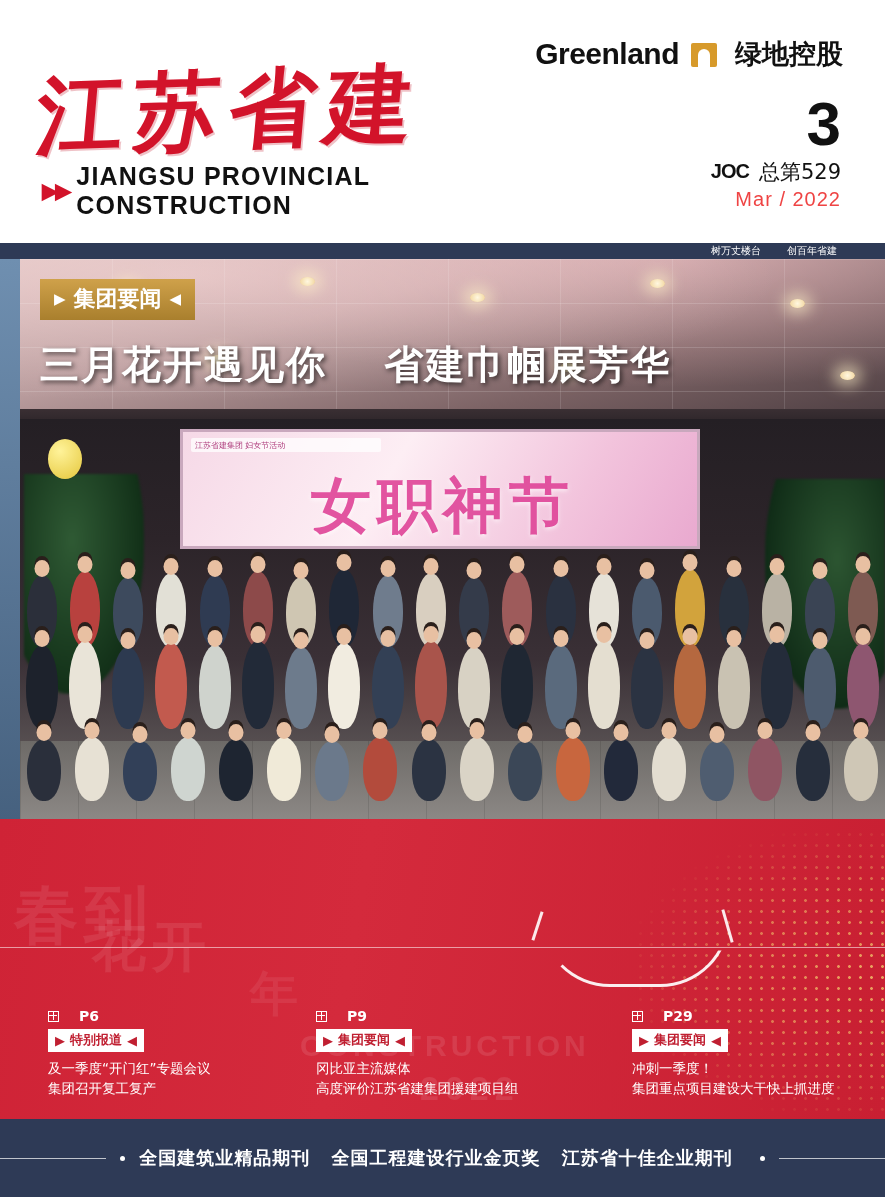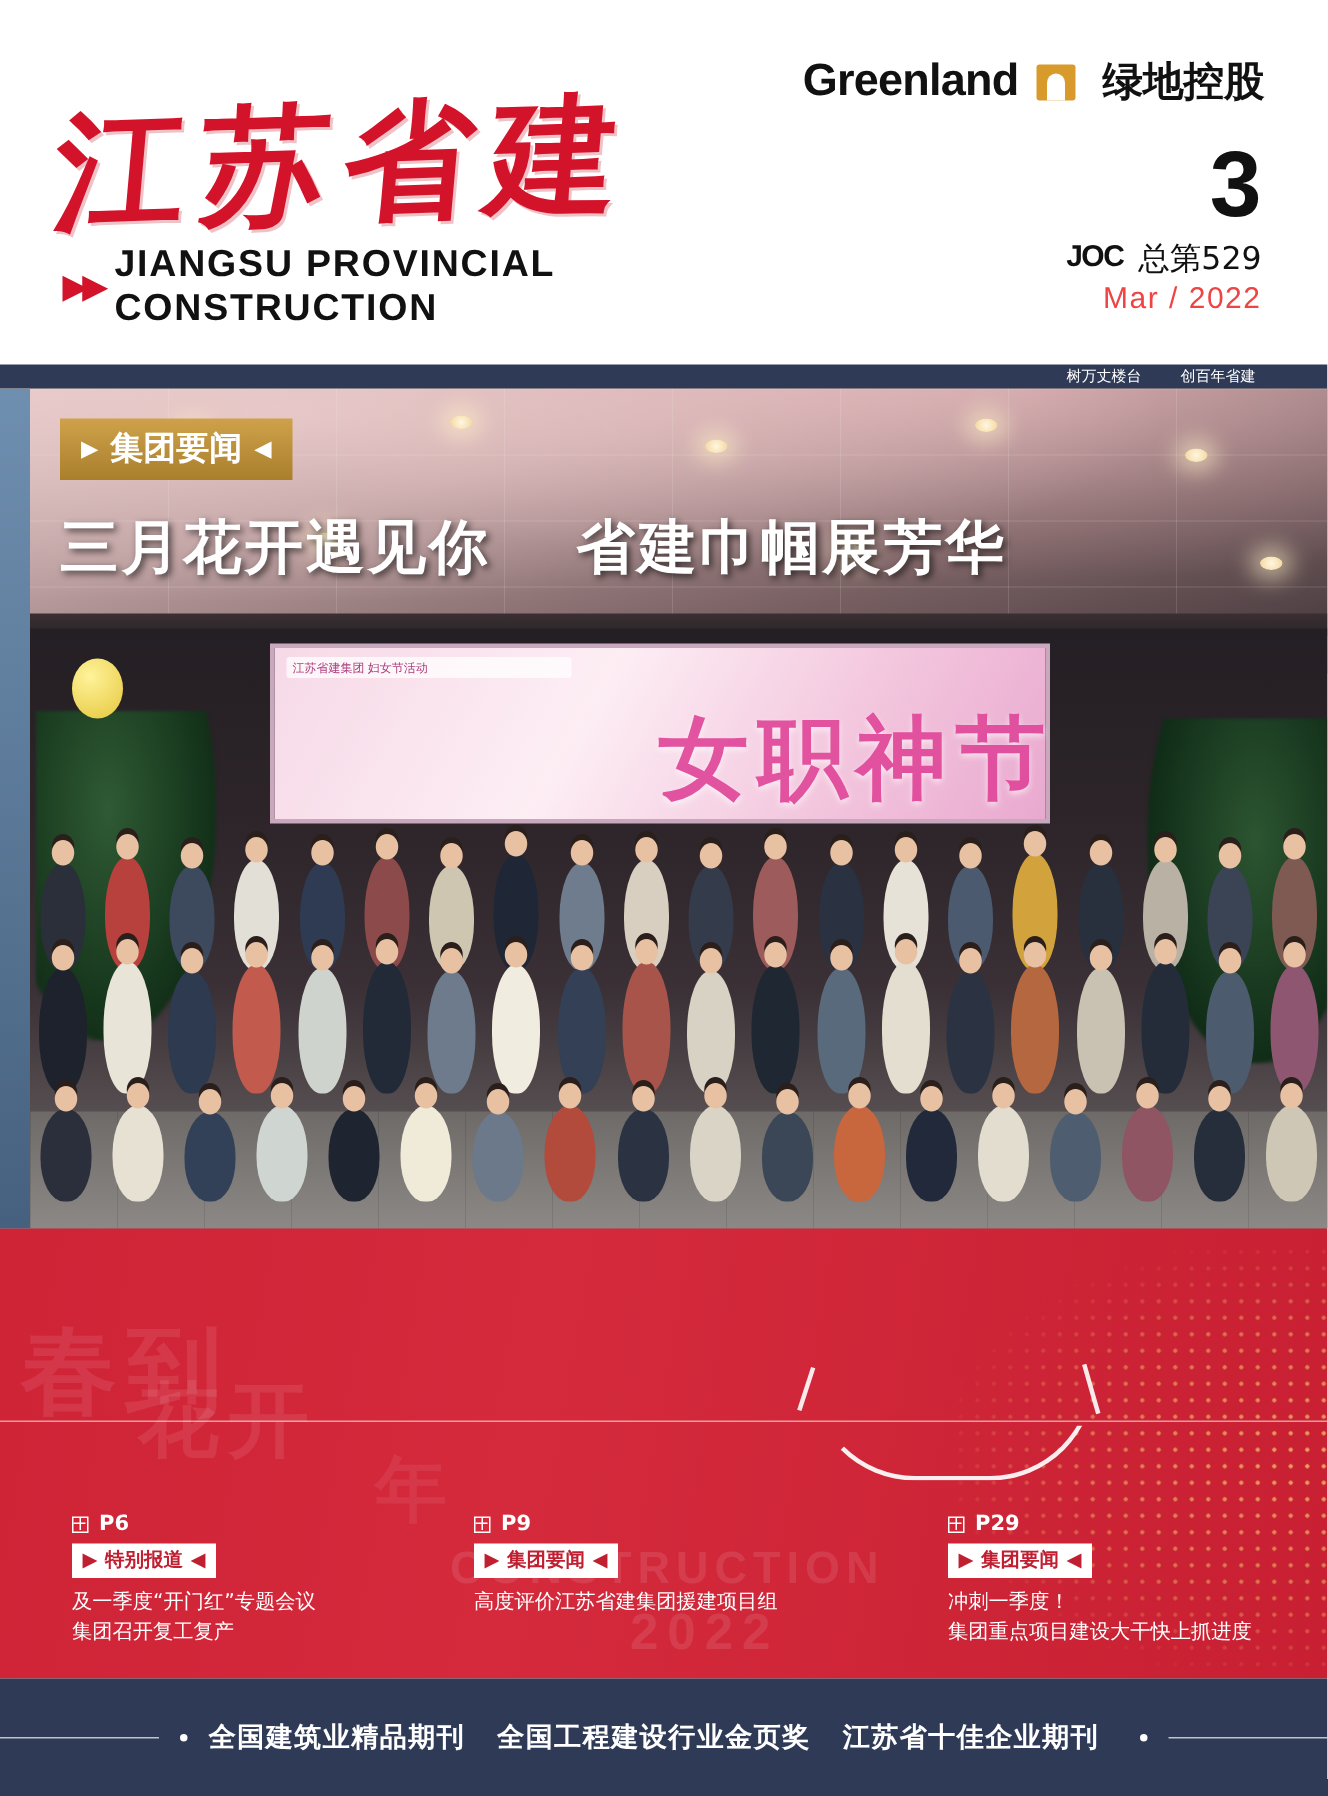--- a/index.html
+++ b/index.html
@@ -140,21 +140,21 @@
     position: absolute; left: 160px; top: 10px; width: 520px; height: 120px;
     background: linear-gradient(120deg,#f6d9e7,#fdeef4 40%,#f2c3dc 75%,#e9a9cf);
     border: 3px solid #c9a8bd;
   }
   .screen-hdr {
     position: absolute; left: 8px; top: 6px; width: 190px; height: 14px;
     background: rgba(255,255,255,0.75);
     border-radius: 2px;
   }
   .screen-txt {
-    position: absolute; left: 0; top: 34px; width: 520px; text-align: right;
+    position: absolute; left: 0; top: 34px; width: 520px; text-align: center;
     font-family: "DejaVu Serif", serif; font-size: 60px; font-weight: bold;
     color: #e0489a; letter-spacing: 6px;
     text-shadow: 0 2px 4px rgba(255,255,255,0.7);
     opacity: 0.92;
   }
   .balloon {
     position: absolute; left: 28px; top: 20px; width: 34px; height: 40px;
     border-radius: 50%;
     background: radial-gradient(circle at 35% 30%, #fff39a, #e5c73c);
   }
@@ -270,21 +270,21 @@
   
   .teasers {
     position: absolute; left: 0; top: 1008px; width: 885px; height: 95px;
     display: flex;
   }
   .teaser { position: relative; padding-left: 0; }
   .t1 { position: absolute; left: 48px; top: 0; width: 250px; }
   .t2 { position: absolute; left: 316px; top: 0; width: 300px; }
   .t3 { position: absolute; left: 632px; top: 0; width: 250px; }
   .t-page {
-    display: flex; align-items: center; gap: 7px;
+    display: flex; align-items: center; gap: 20px;
     font-family: "DejaVu Sans", sans-serif;
     color: #ffffff; font-size: 14px; font-weight: bold;
   }
   .t-page .sq {
     display: inline-block; width: 11px; height: 11px;
     border: 1.5px solid #fff; position: relative;
   }
   .t-page .sq:before, .t-page .sq:after {
     content: ""; position: absolute; background: #fff;
   }
@@ -688,20 +688,21 @@
       <div class="t-page">
         <span class="sq"></span>
         <span>P9</span>
       </div>
       <div class="t-tag">
         <span>▶</span>
         <span>集团要闻</span>
         <span>◀</span>
       </div>
       <div class="t-lines">
+        <div>冈比亚主流媒体</div>
         <div>高度评价江苏省建集团援建项目组</div>
       </div>
     </div>
 
     <div class="teaser t3">
       <div class="t-page">
         <span class="sq"></span>
         <span>P29</span>
       </div>
       <div class="t-tag">

